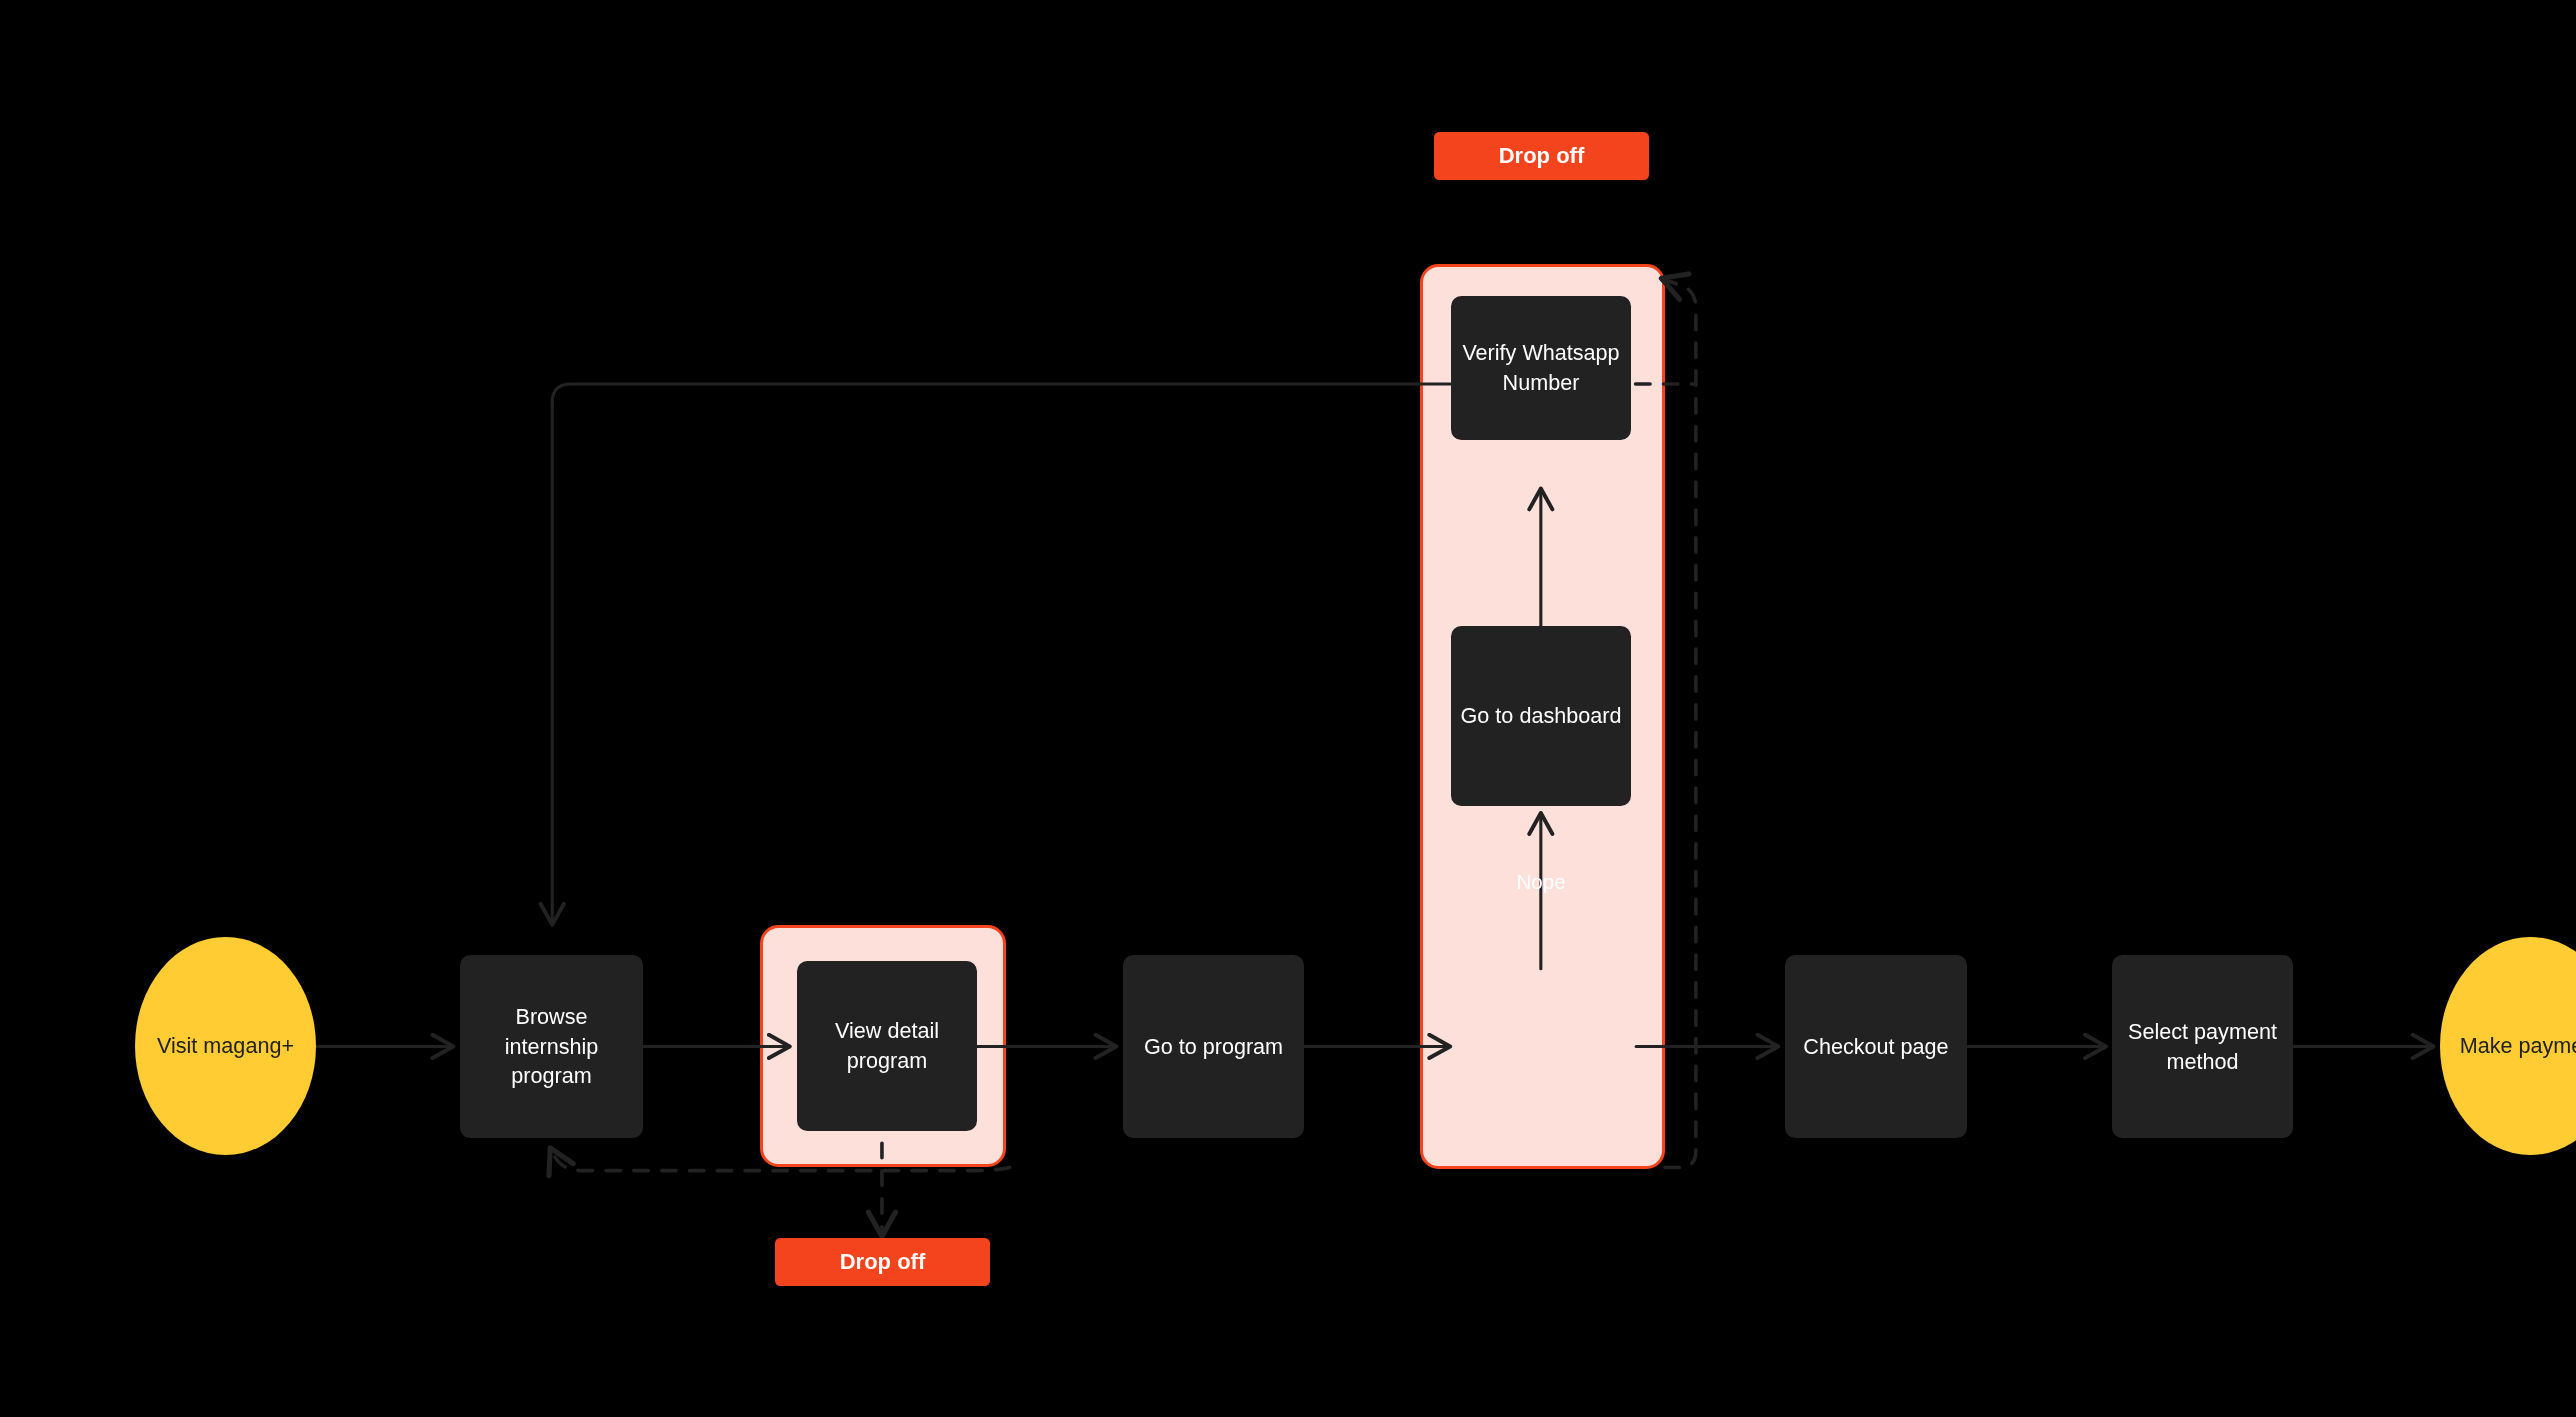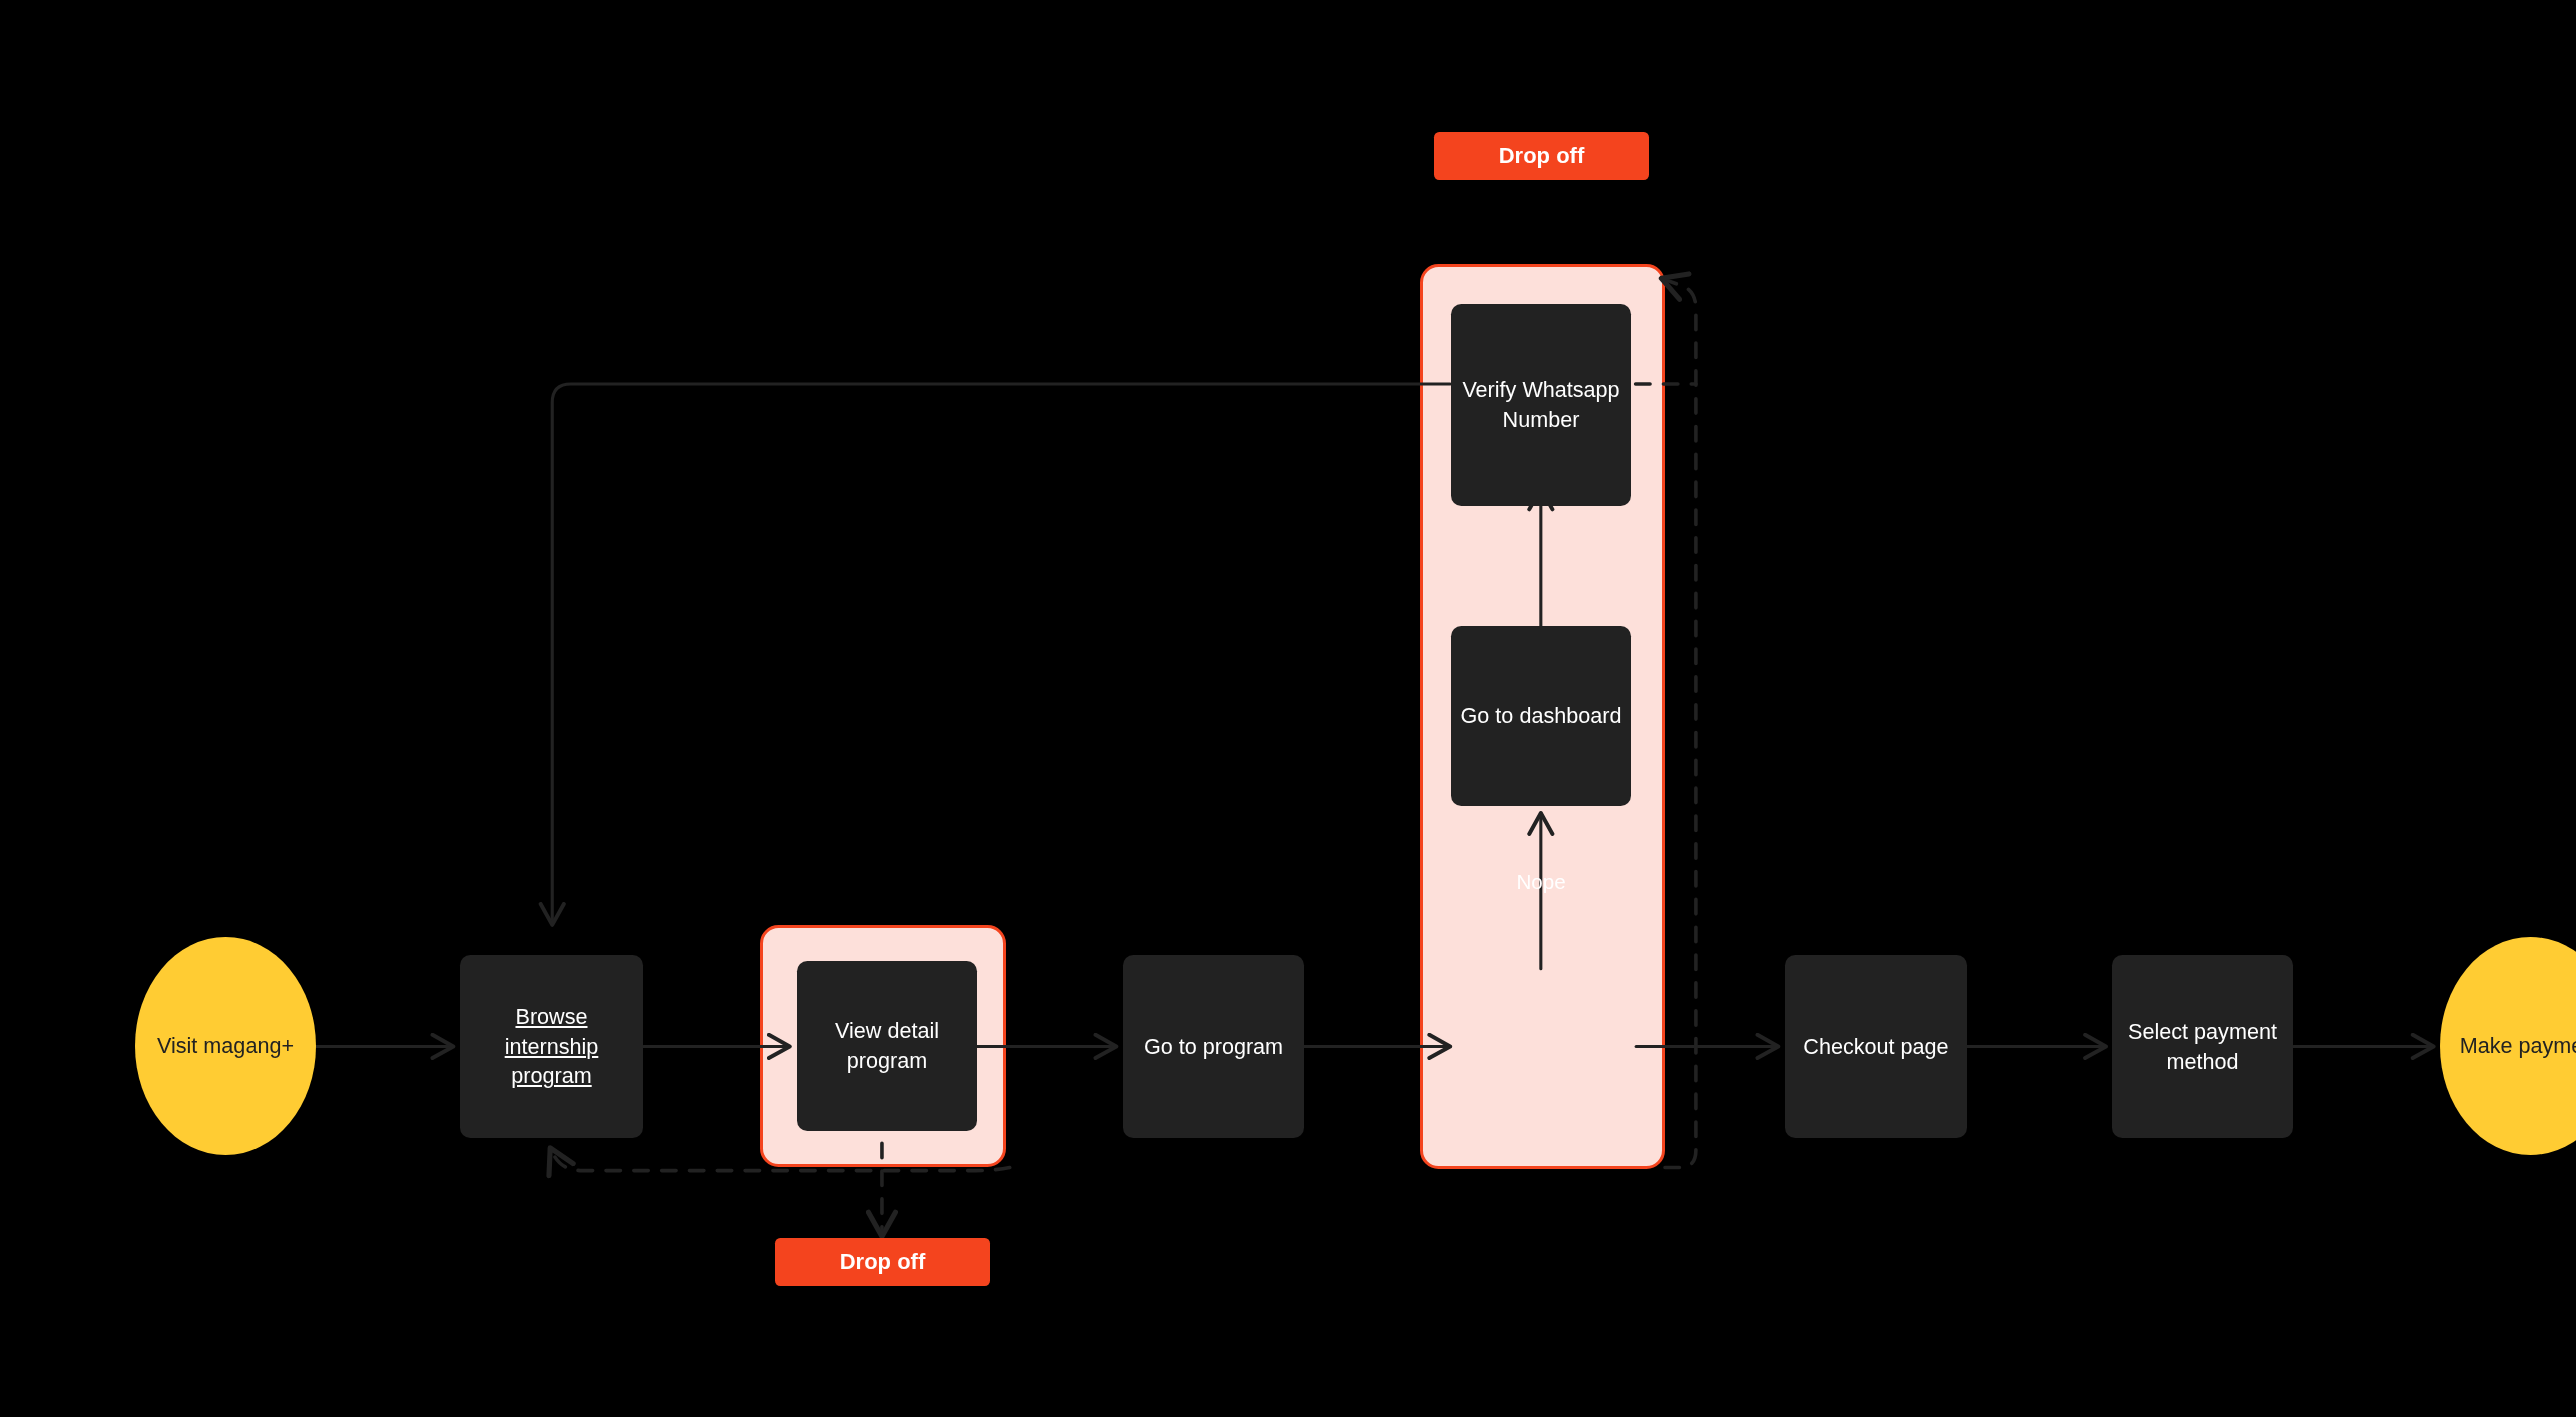--- a/index.html
+++ b/index.html
@@ -147,40 +147,40 @@
       <path d="M 3232 2266 L 3262 2266 Q 3292 2266 3292 2232 L 3292 600 Q 3292 560 3258 552 L 3225 540" marker-end="url(#arrowdash)"></path>
 
       <path d="M 3175 745 L 3292 745"></path>
     </g>
   </svg>
 
   <div class="node node-ellipse" style="left:135px; top:937px; width:181px; height:218px;">
     <span class="nlabel">Visit magang+</span>
   </div>
 
-  <div class="node node-rect" style="left:460px; top:955px; width:183px; height:183px;text-decoration:underline;">
+  <div class="node node-rect" style="left:460px; top:955px; width:183px; height:183px;">
     <span class="nlabel">Browse internship
 program</span>
   </div>
 
   <div class="node node-rect" style="left:797px; top:961px; width:180px; height:170px;">
     <span class="nlabel">View detail
 program</span>
   </div>
 
   <div class="node node-rect" style="left:1123px; top:955px; width:181px; height:183px;">
     <span class="nlabel">Go to program</span>
   </div>
 
 
   <div class="node node-rect" style="left:1451px; top:626px; width:180px; height:180px;">
     <span class="nlabel">Go to dashboard</span>
   </div>
 
-  <div class="node node-rect" style="left:1451px; top:304px; width:180px; height:202px;">
+  <div class="node node-rect" style="left:1451px; top:296px; width:180px; height:144px;">
     <span class="nlabel">Verify Whatsapp
 Number</span>
   </div>
 
   <div class="node node-rect" style="left:1785px; top:955px; width:182px; height:183px;text-align:center;">
     <span class="nlabel">Checkout page</span>
   </div>
 
   <div class="node node-rect" style="left:2112px; top:955px; width:181px; height:183px;">
     <span class="nlabel">Select payment

